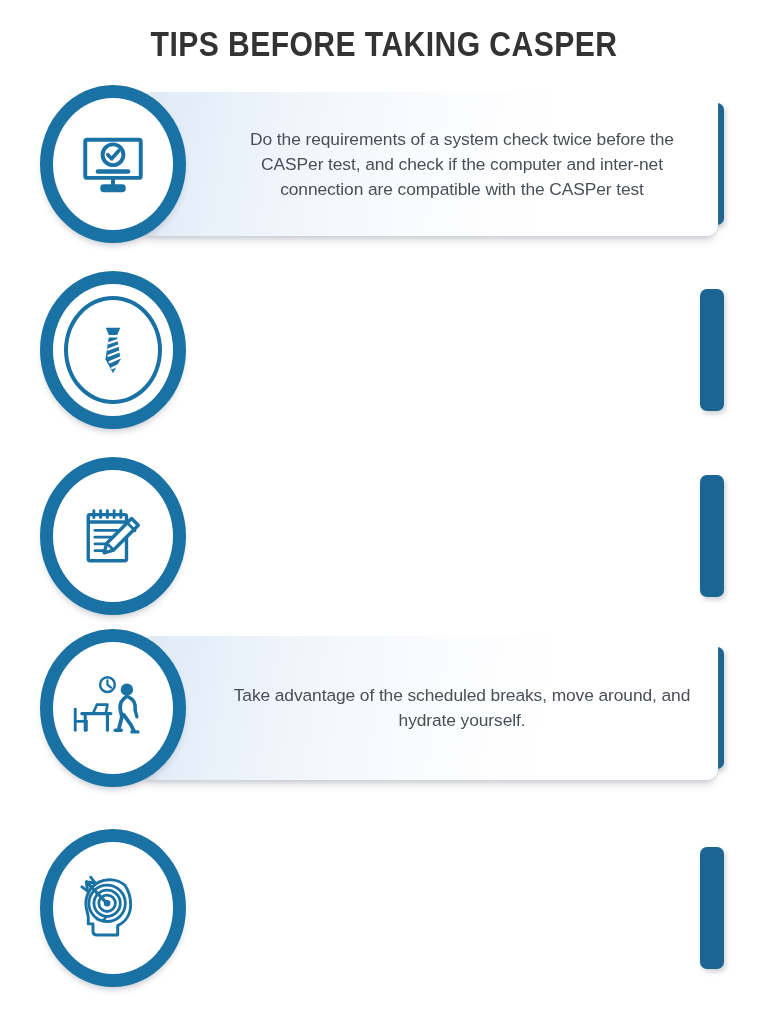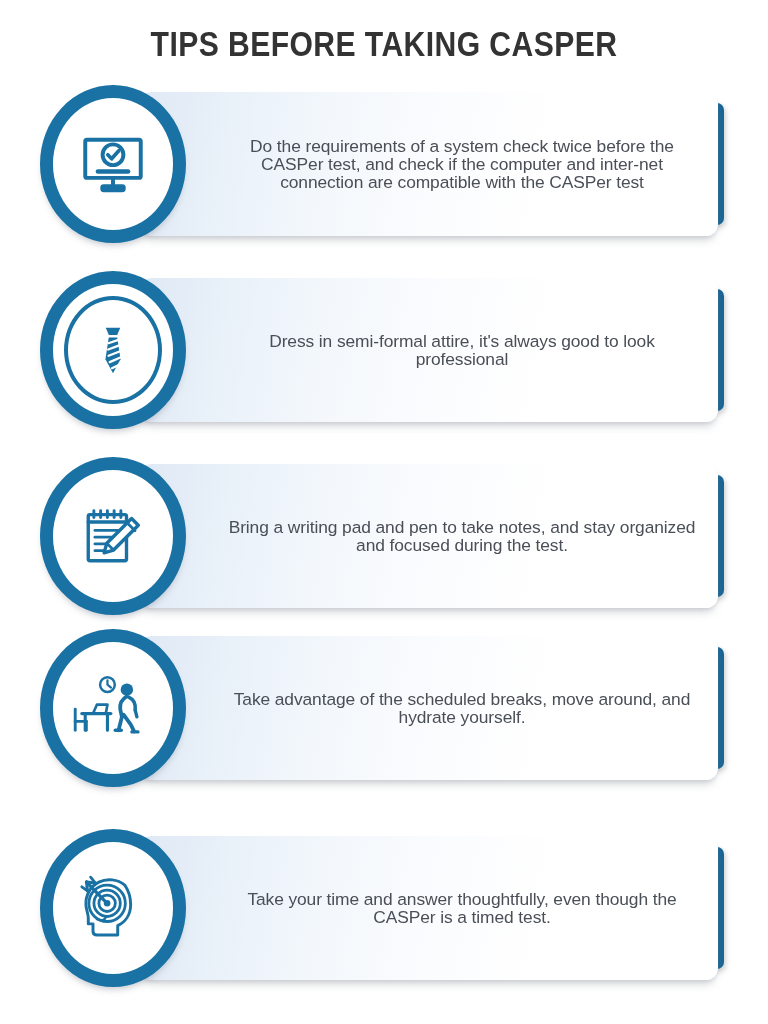--- a/index.html
+++ b/index.html
@@ -89,21 +89,21 @@
     left: 84px;
     top: 0;
     width: 482px;
     height: 144px;
     display: flex;
     align-items: center;
     justify-content: center;
     text-align: center;
     font-family: "Liberation Sans", sans-serif;
     font-size: 17.4px;
-    line-height: 18px;
+    line-height: 25px;
     color: #4a4f57;
     letter-spacing: -0.1px;
     padding-right: 6px;
     box-sizing: border-box;
   }
 
   
   .badge {
     position: absolute;
     left: 40px;
@@ -152,23 +152,20 @@
           <path d="M19 38.5 H45" stroke-width="4"></path>
           <path d="M32 44 V51"></path>
           <path d="M24 55.5 h16 a2 2 0 0 0 2-2 v-1 a2 2 0 0 0-2-2 H24 a2 2 0 0 0-2 2 v1 a2 2 0 0 0 2 2 z" fill="#1a72a4" stroke-width="2"></path>
         </svg>
       </span>
     </div>
   </div>
 
   <div class="tip-row r2">
     <div class="tab"></div>
-    <div class="card">
-      <div class="card-text">Dress in semi-formal attire, it's always good to look professional</div>
-    </div>
     <div class="badge">
       <span class="inner-ring"></span>
       <span>
         <svg width="62" height="62" viewBox="0 0 64 64">
           <g fill="#1a72a4">
             <path d="M24.5 9 h15 l-3.2 7.6 h-8.6 z"></path>
             <path d="M27.6 19 h8.8 l3.4 22.5 -7.8 14.5 -7.8 -14.5 z"></path>
           </g>
           <g stroke="#ffffff" stroke-width="2.3" fill="none" stroke-linecap="round">
             <path d="M27.2 25 L37.6 21.5"></path>
@@ -177,23 +174,20 @@
             <path d="M28.6 44.5 L40.2 39.4"></path>
             <path d="M31.0 50.8 L40.0 46.4"></path>
           </g>
         </svg>
       </span>
     </div>
   </div>
 
   <div class="tip-row r3">
     <div class="tab"></div>
-    <div class="card">
-      <div class="card-text">Bring a writing pad and pen to take notes, and stay organized and focused during the test.</div>
-    </div>
     <div class="badge">
       <span>
         <svg width="72" height="72" viewBox="0 0 64 64" fill="none" stroke="#1a72a4" stroke-width="3" stroke-linecap="round" stroke-linejoin="round">
           <rect x="10" y="13" width="34" height="41" rx="1.5"></rect>
           <path d="M10 19.5 H44" stroke-width="3"></path>
           <g stroke-width="2.6">
             <path d="M15 9.5 v6"></path>
               <path d="M21 9.5 v6"></path>
             <path d="M27 9.5 v6"></path>
               <path d="M33 9.5 v6"></path>
@@ -243,23 +237,20 @@
           <path d="M38 52 H43.5" stroke-width="3"></path>
           <path d="M53 53.5 H58.5" stroke-width="3"></path>
           <path d="M56 34 L57.5 40" stroke-width="3"></path>
         </svg>
       </span>
     </div>
   </div>
 
   <div class="tip-row r5">
     <div class="tab"></div>
-    <div class="card">
-      <div class="card-text">Take your time and answer thoughtfully, even though the CASPer is a timed test.</div>
-    </div>
     <div class="badge">
       <span>
         <svg width="80" height="80" viewBox="0 0 68 64" fill="none" stroke="#1a72a4" stroke-width="2.5" stroke-linecap="round" stroke-linejoin="round">
 
           <path d="M44 12.5 C38 7.5 29 6.5 22 10 C14.5 13.8 10.5 21.5 11 29.5
                    C11.3 34 13 37 13 40.5 L13 45.5 L17 45.5 L17 52
                    C17 54 18.3 55 20.5 55 L38 55 L38 47
                    C44.5 44 49 37.5 49 29 C49 23 47 17 44 12.5 Z"></path>
           <path d="M20.5 41.5 C24 43 26.5 42.5 27.5 40.5" stroke-width="2.2"></path>
 

